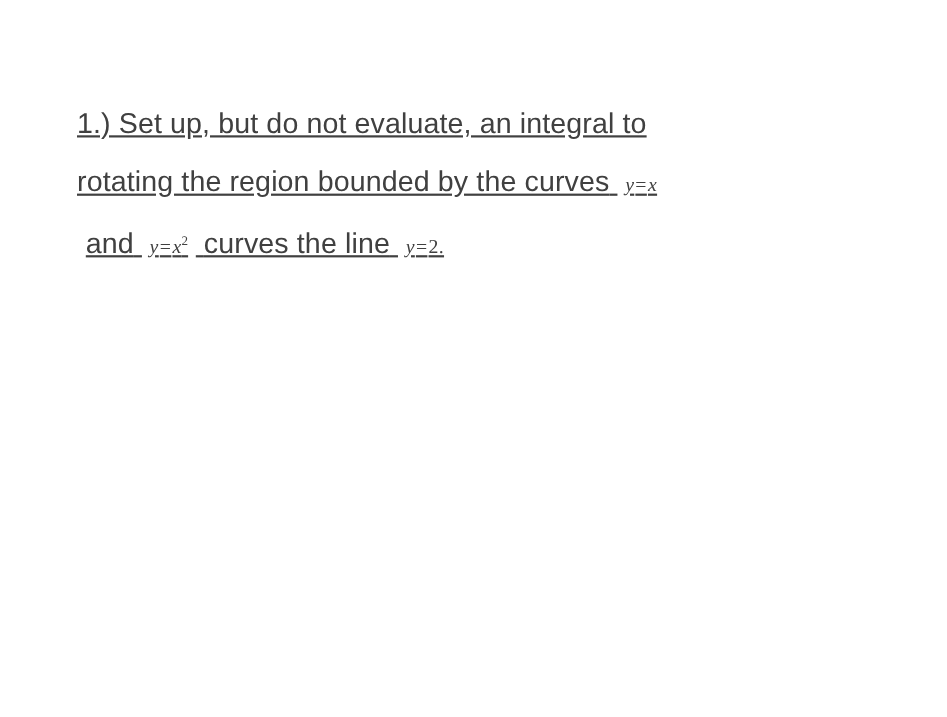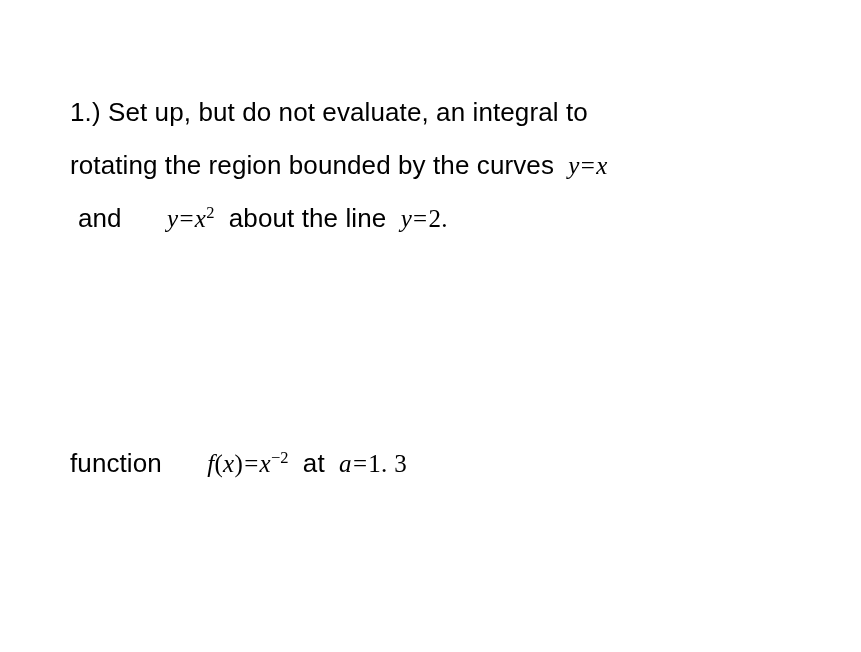--- a/index.html
+++ b/index.html
@@ -34,32 +34,33 @@
   #problem-2 { top: 437px; }
 
   .prob-line {
     display: block;
     white-space: nowrap;
     font-family: "Liberation Sans", sans-serif;
     font-size: 26px;
     font-weight: 400;
     line-height: 53px;
     letter-spacing: 0.1px;
-    color: #000000;
+    color: #404040;
     padding-left: 70px;
     box-sizing: border-box;
+    text-decoration: underline;
   }
 
   .prob-line.indent-1 { padding-left: 78px; }
 
   
   .math {
     font-family: "Liberation Serif", "DejaVu Serif", serif;
     font-style: italic;
-    font-size: 25px;
+    font-size: 18px;
     letter-spacing: 0.3px;
   }
   .math .up {
     font-style: normal;
   }
   .math .op {
     font-style: normal;
     padding: 0 1px;
   }
   .math sup {
@@ -70,21 +71,21 @@
     letter-spacing: 0;
   }
   .math sub {
     font-style: normal;
     font-size: 0.66em;
     vertical-align: sub;
     line-height: 0;
     letter-spacing: 0;
   }
   .lead-gap { padding-left: 7px; }
-  .trail-gap { padding-right: 7px; margin-left: 31px; }
+  .trail-gap { padding-right: 7px; }
 </style>
 </head>
 <body>
 
 <div class="slide">
 
   <div class="problem-block" id="problem-1">
 
     <div class="prob-line">
       <span>1.)  Set up, but do not evaluate, an integral to</span>
@@ -92,31 +93,25 @@
 
 
     <div class="prob-line">
       <span>rotating the region bounded by the curves</span>
       <span class="math lead-gap"><span>y</span><span class="op">=</span><span>x</span></span>
     </div>
 
     <div class="prob-line indent-1">
       <span>and</span>
       <span class="math lead-gap trail-gap"><span>y</span><span class="op">=</span><span>x</span><sup>2</sup></span>
-      <span>about the line</span>
+      <span>curves the line</span>
       <span class="math lead-gap"><span>y</span><span class="op">=</span><span class="up">2.</span></span>
     </div>
 
   </div>
 
   <div class="problem-block" id="problem-2">
 
 
-    <div class="prob-line">
-      <span>function</span>
-      <span class="math lead-gap trail-gap"><span>f</span><span class="up">(</span><span>x</span><span class="up">)</span><span class="op">=</span><span>x</span><sup>−2</sup></span>
-      <span>at</span>
-      <span class="math lead-gap"><span>a</span><span class="op">=</span><span class="up">1. 3</span></span>
-    </div>
 
   </div>
 
 </div>
 
 </body></html>

